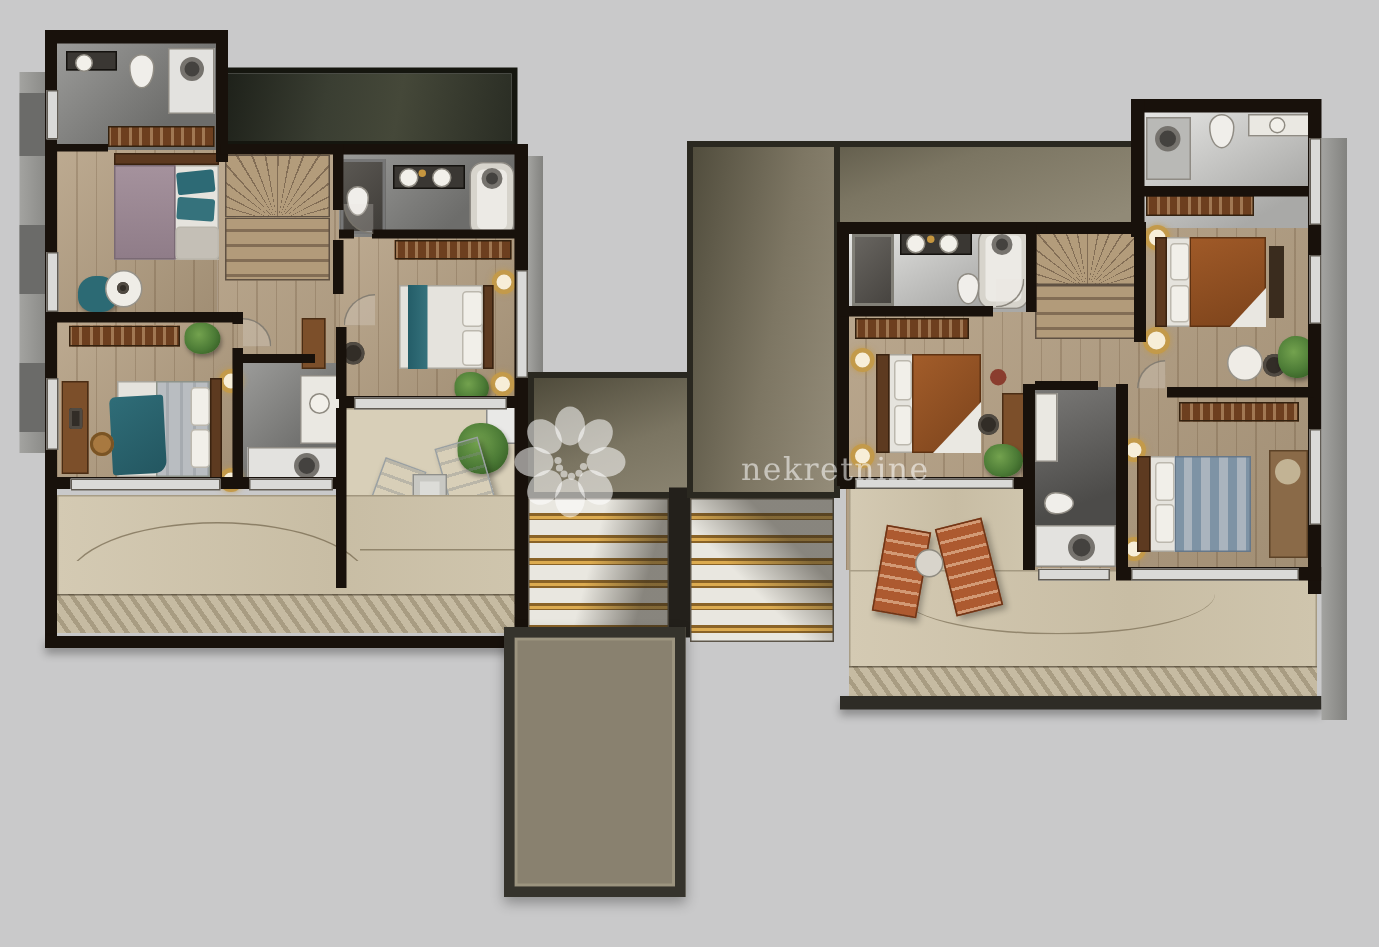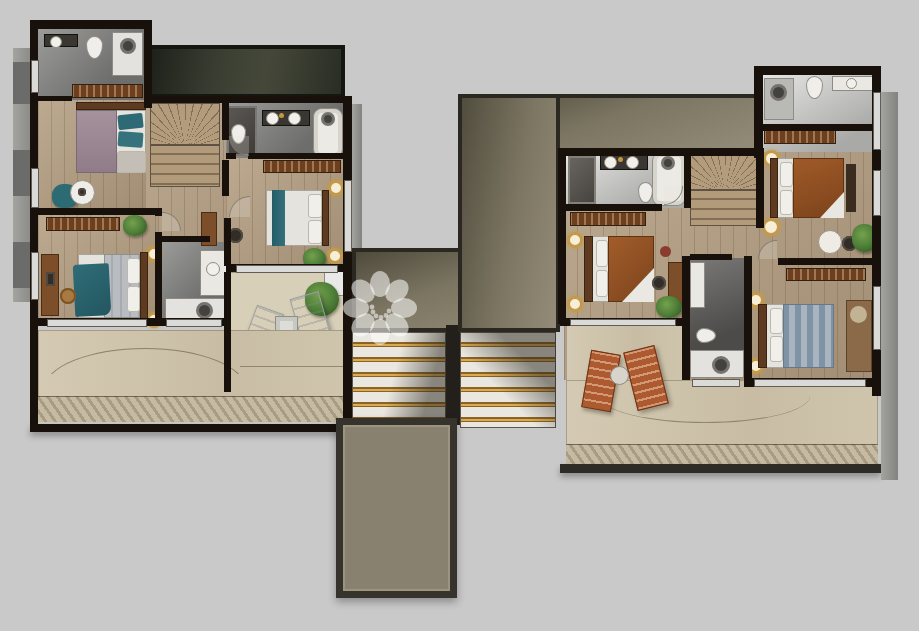--- a/index.html
+++ b/index.html
@@ -327,15 +327,16 @@
           <ellipse cx="0" cy="-24" rx="10" ry="13" transform="rotate(315)"></ellipse>
           <circle cx="-7" cy="4" r="2.4"></circle>
             <circle cx="-4" cy="8" r="2.4"></circle>
           <circle cx="1" cy="9.5" r="2.4"></circle>
             <circle cx="6" cy="7.5" r="2.4"></circle>
           <circle cx="9" cy="3" r="2.4"></circle>
             <circle cx="-8" cy="-1" r="2.4"></circle>
         </g>
       </g>
     </svg>
+    <div class="wm-text" style="left:494px;top:301px;font-size:21px;letter-spacing:1px;">nekretnine</div>
   </div>
 
 </div>
 
 </body></html>

